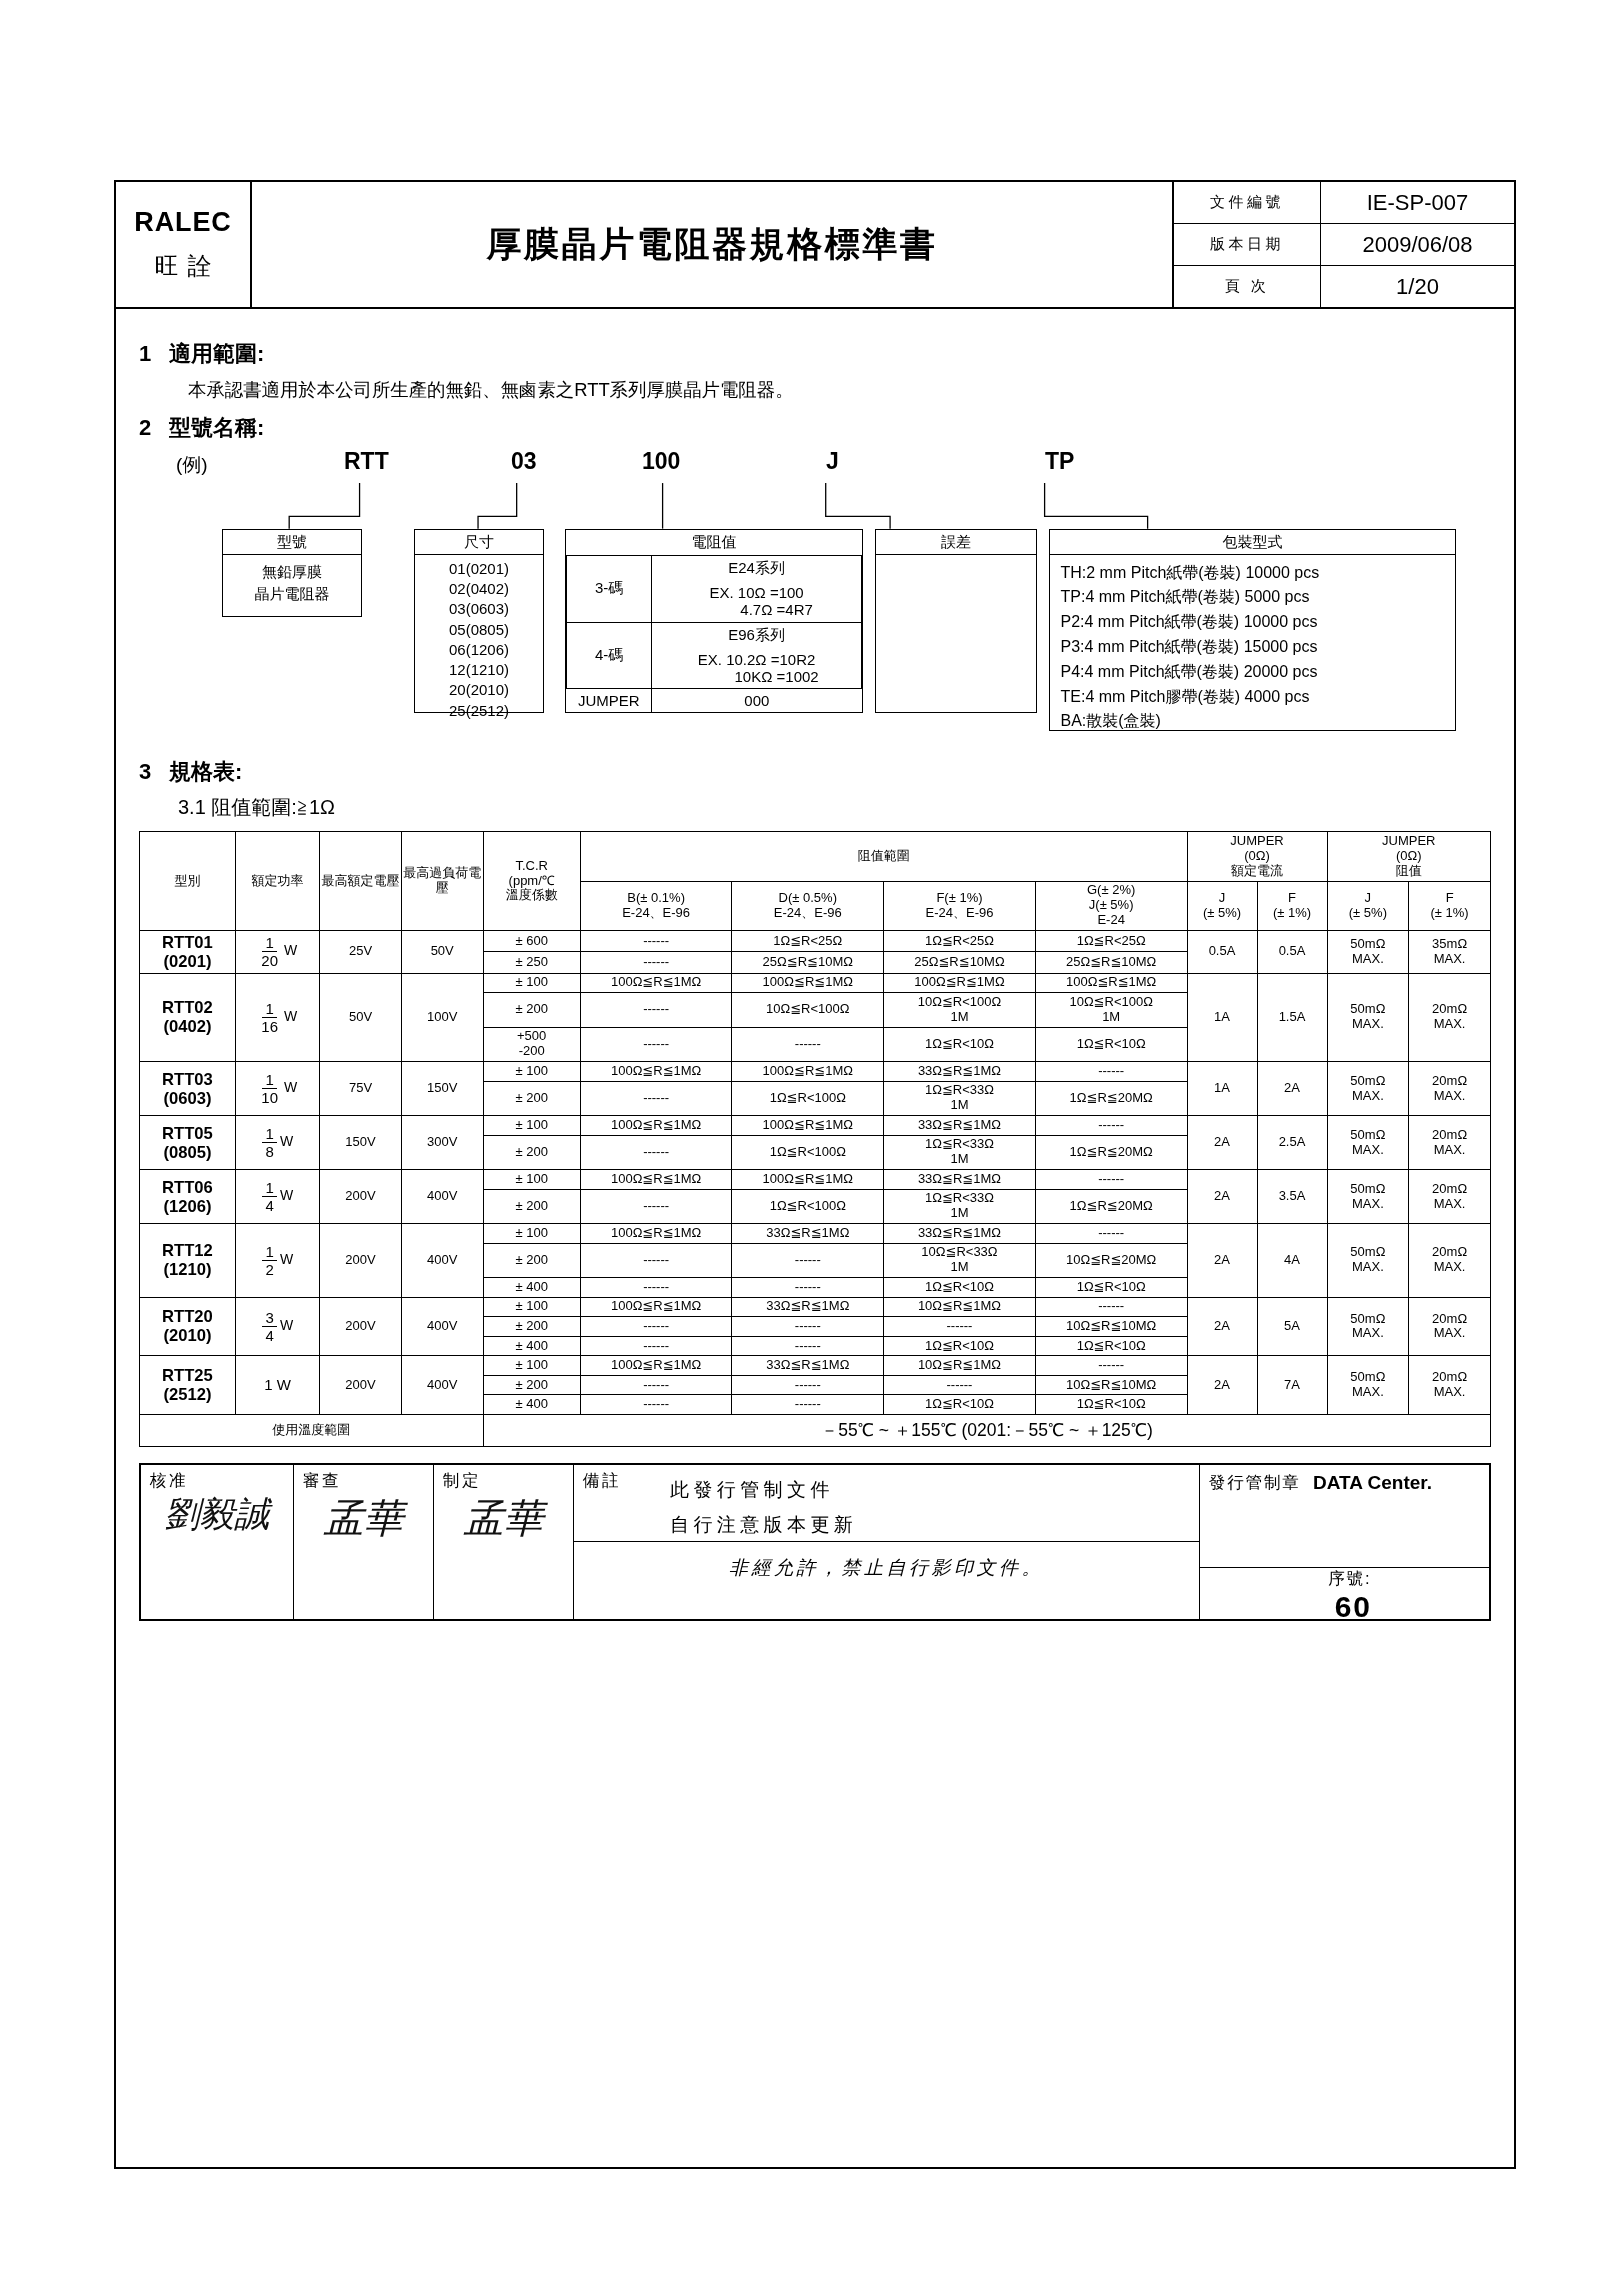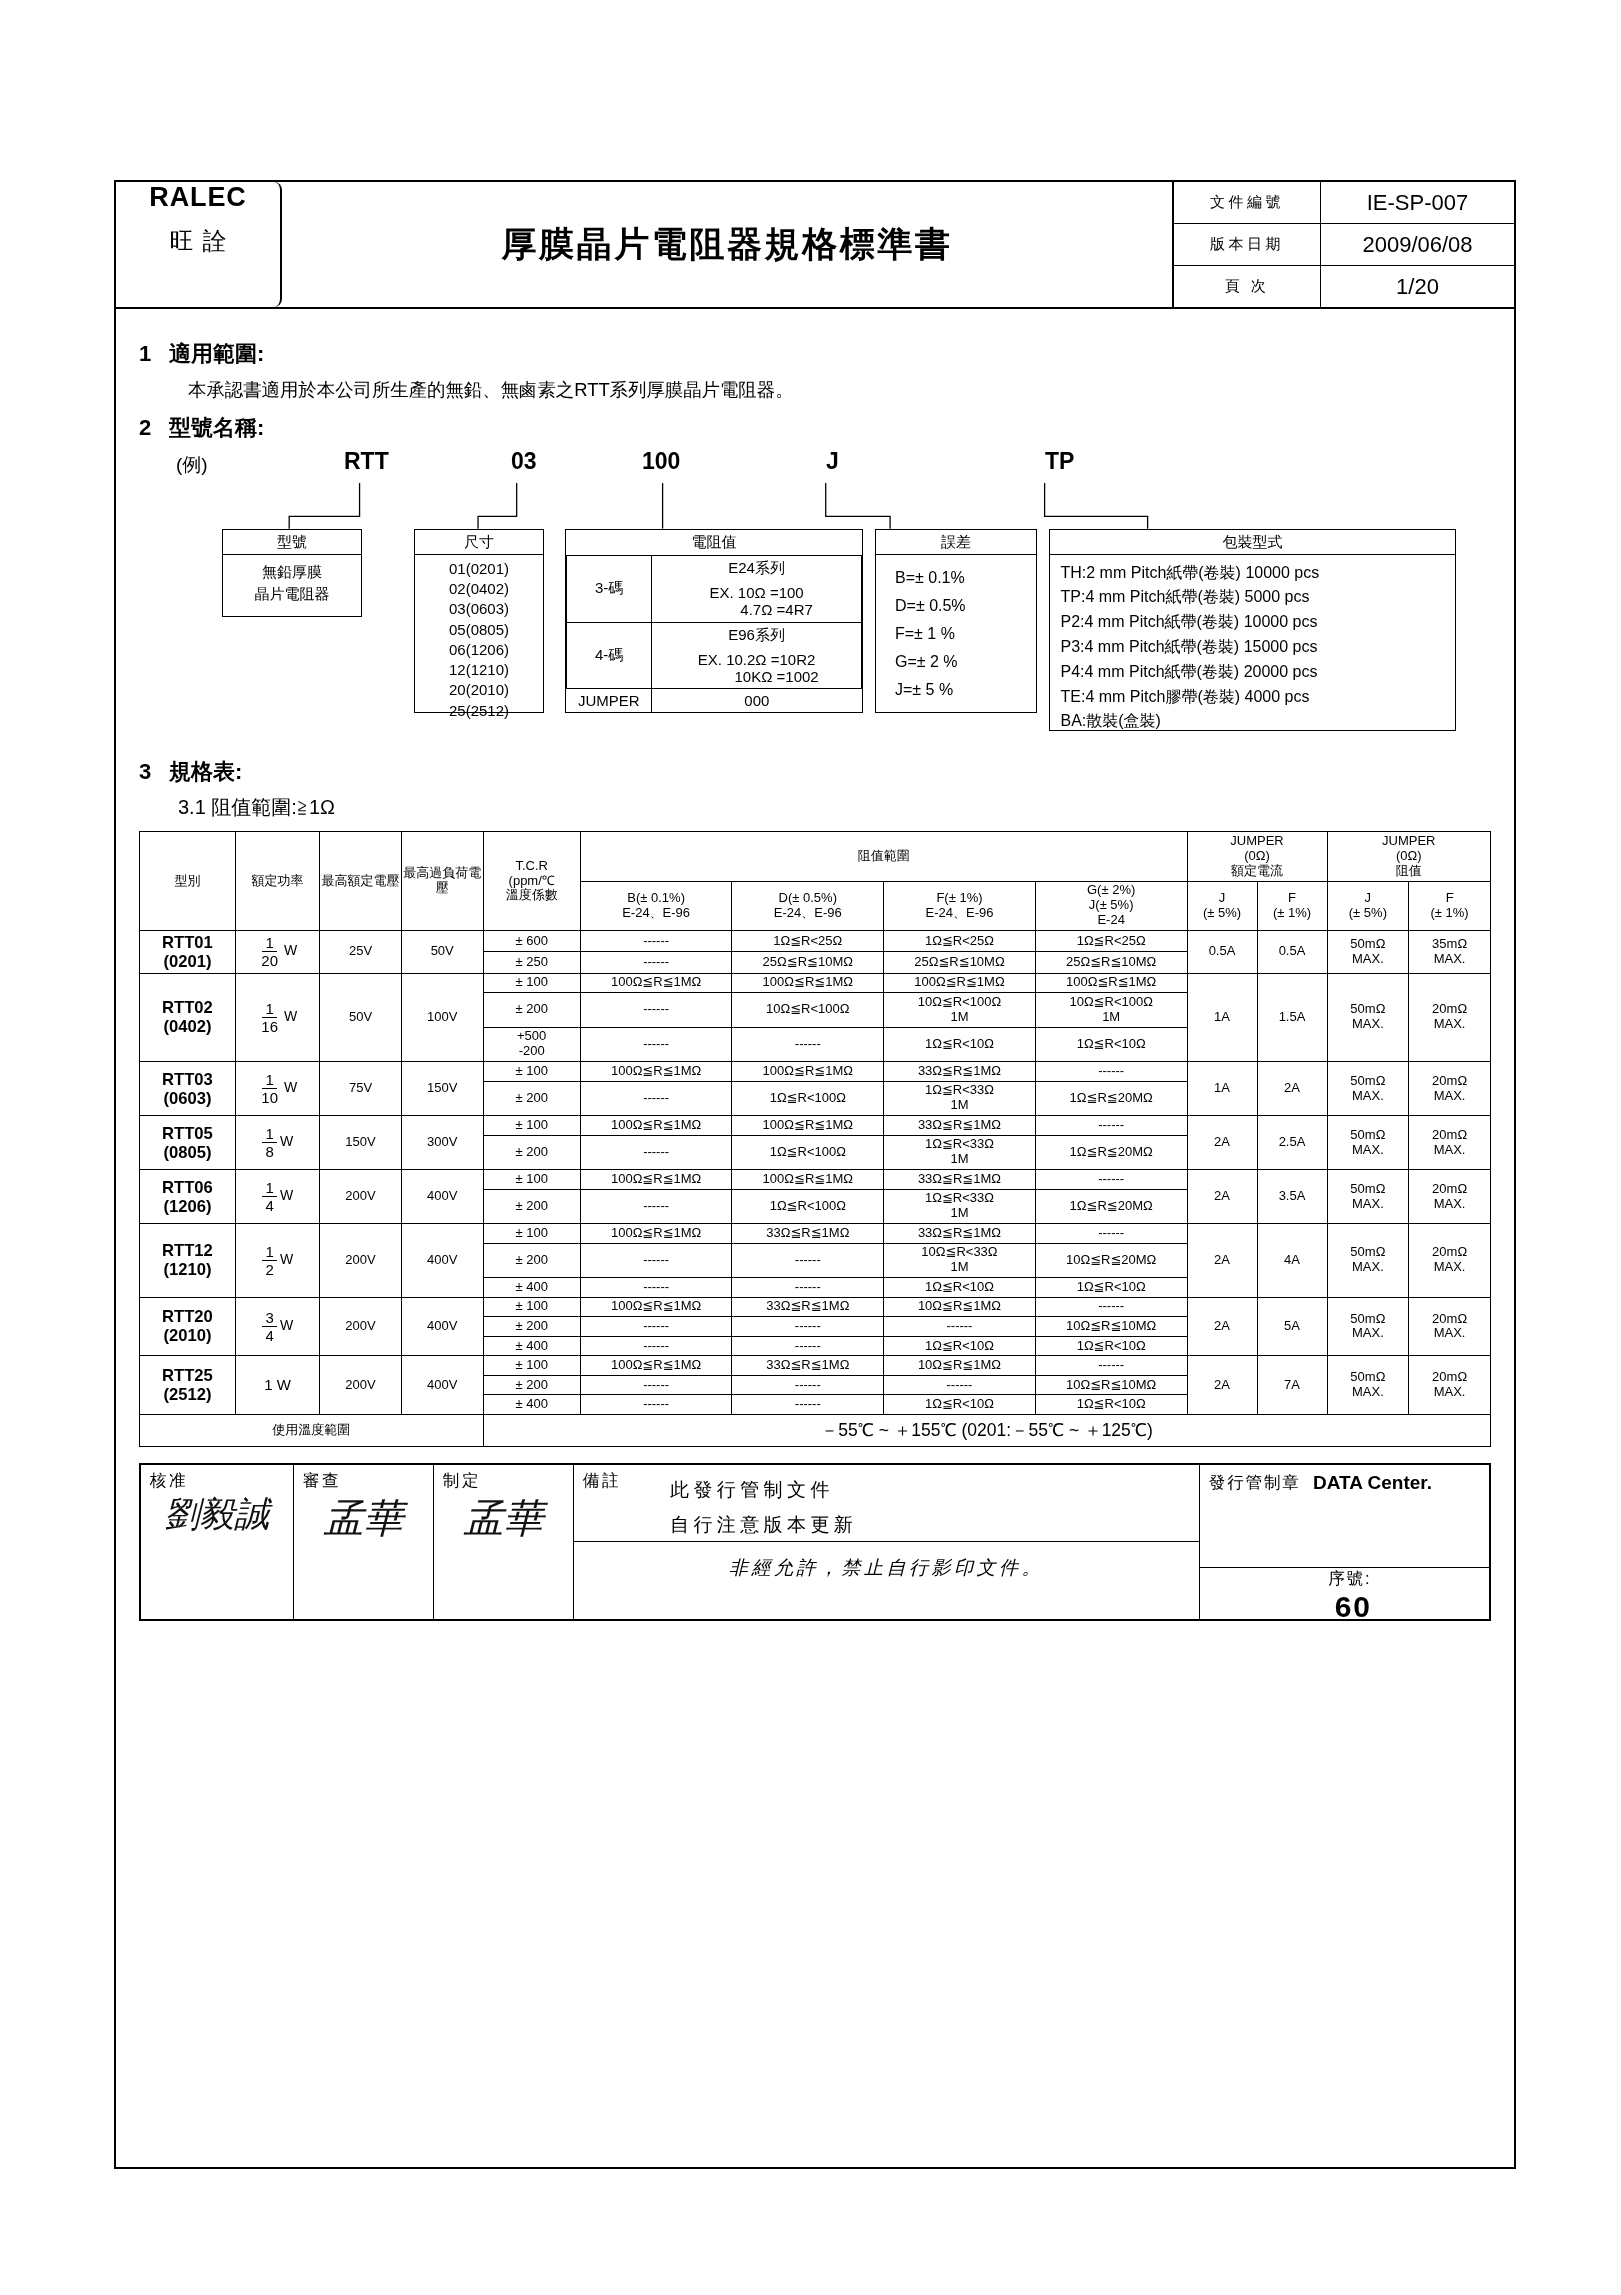--- a/index.html
+++ b/index.html
@@ -28,27 +28,27 @@
     box-sizing: border-box;
   }
   
   .hdr {
     display: flex;
     border-bottom: 2.6px solid #000;
     height: 127px;
     box-sizing: border-box;
   }
   .hdr-logo {
-    width: 166px;
+    width: 136px;
     border-right: 2.6px solid #000;
     box-sizing: border-box;
     display: flex;
     flex-direction: column;
     align-items: center;
-    border-radius: 8px;
+    justify-content: center;
   }
   .hdr-logo .brand {
     font-size: 27px;
     font-weight: bold;
     letter-spacing: 0.9px;
   }
   .hdr-logo .brand-cn {
     font-size: 24px;
     letter-spacing: 8.8px;
     margin-top: 12.3px;
@@ -369,27 +369,20 @@
             <tr>
               <td class="nb-b nb-l">JUMPER</td>
               <td class="nb-b nb-r">000</td>
             </tr>
           </tbody>
             </table>
         </div>
 
         <div class="pnbox" style="left:706px; top:81px; width:162px; height:184px;">
           <div class="bt">誤差</div>
-          <div style="padding-top:8.8px; line-height:1.75; text-align:left; padding-left:19px; font-size:16px;">
-            <div>B=±  0.1%</div>
-            <div>D=±  0.5%</div>
-            <div>F=±  1 %</div>
-            <div>G=±  2 %</div>
-            <div>J=±  5 %</div>
-          </div>
         </div>
 
         <div class="pnbox" style="left:880px; top:81px; width:407px; height:202px;">
           <div class="bt">包裝型式</div>
           <div style="padding-top:5.3px; line-height:1.55; text-align:left; padding-left:10.5px; font-size:16px;">
             <div>TH:2 mm Pitch紙帶(卷裝) 10000 pcs</div>
             <div>TP:4 mm Pitch紙帶(卷裝) 5000 pcs</div>
             <div>P2:4 mm Pitch紙帶(卷裝) 10000 pcs</div>
             <div>P3:4 mm Pitch紙帶(卷裝) 15000 pcs</div>
             <div>P4:4 mm Pitch紙帶(卷裝) 20000 pcs</div>

